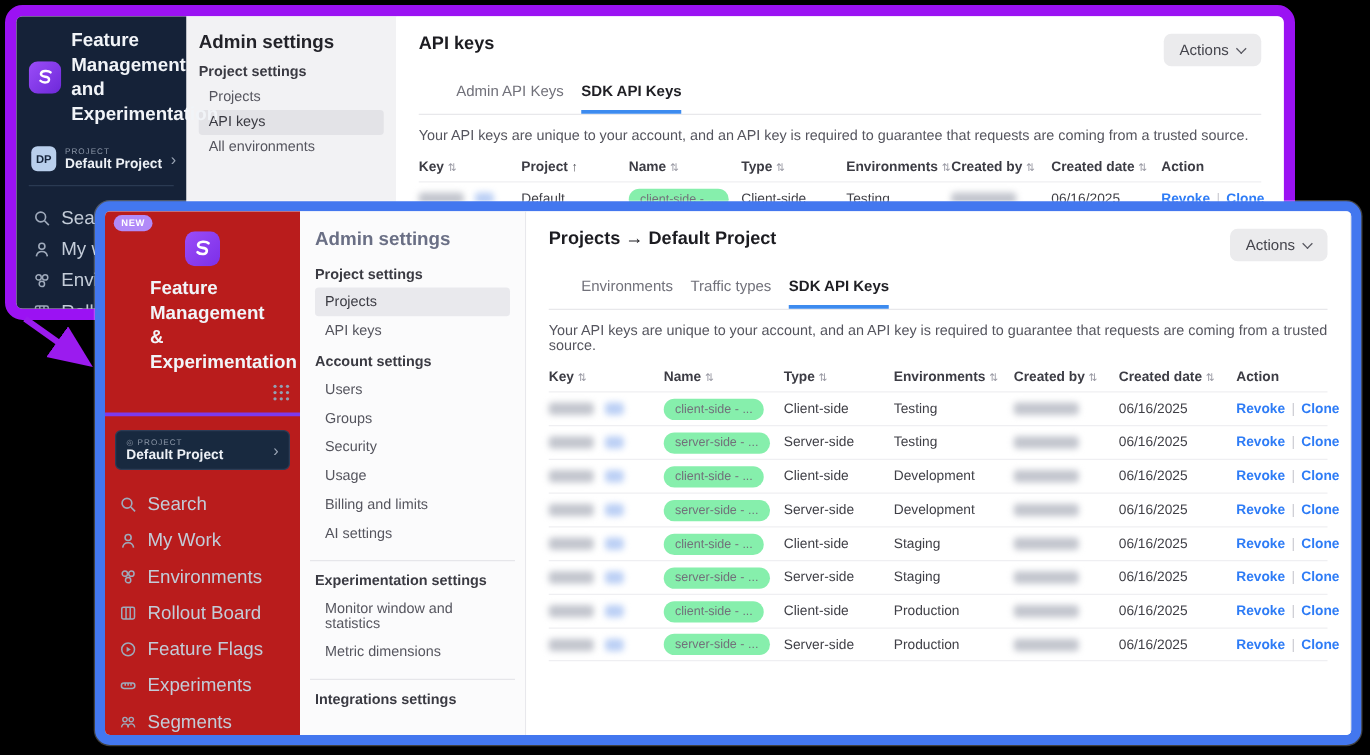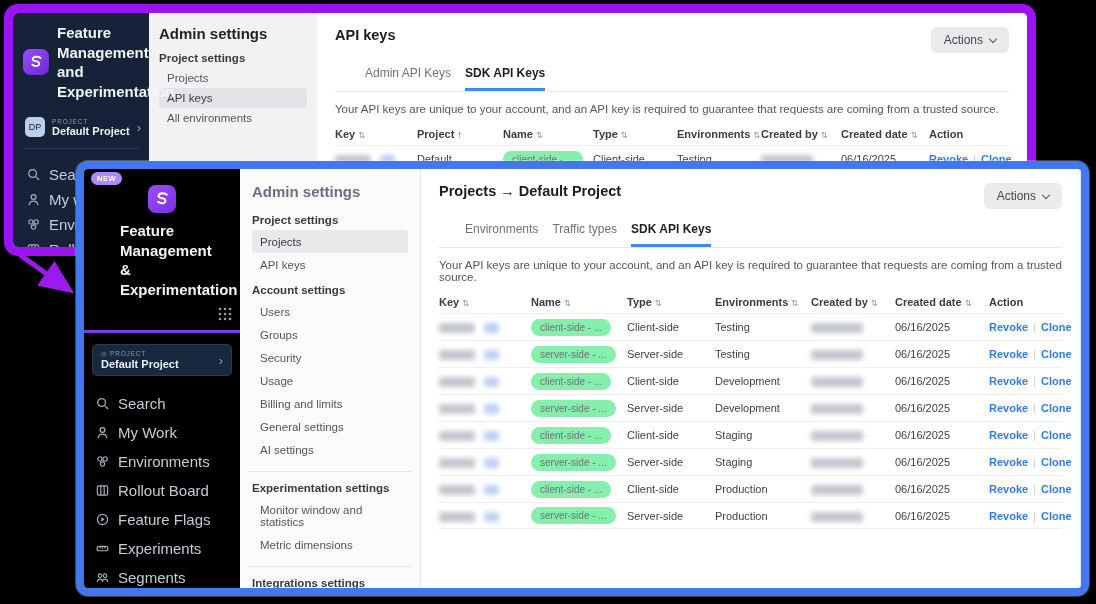--- a/index.html
+++ b/index.html
@@ -7,32 +7,32 @@
   #canvas{position:relative;width:1096px;height:604px;background:#000;overflow:hidden;}
 
   
   .window{position:absolute;display:flex;overflow:hidden;background:#fff;}
   #back-window{left:4px;top:4px;width:1032px;height:252px;border:9px solid #9B12F3;border-radius:14px;z-index:1;}
   #front-window{left:76px;top:161px;width:1013px;height:435px;border:8px solid #4377EF;border-radius:12px;z-index:2;box-shadow:0 0 0 1px rgba(255,255,255,.25);}
 
   
   .sidebar{background:#152238;color:#CBD4DF;flex-shrink:0;position:relative;}
   #back-window .sidebar{width:136px;padding:10px 10px 0;}
-  #front-window .sidebar{width:156px;background:#000000;padding:10px 8px 0;}
+  #front-window .sidebar{width:156px;background:#b91c1c;padding:10px 8px 0;}
   .logo-row{display:flex;align-items:center;gap:8px;}
   .logo-sq{flex-shrink:0;width:26px;height:26px;}
   #front-window .logo-sq{width:28px;height:28px;}
   .logo-title{font-size:15px;font-weight:bold;color:#F1F4F8;line-height:1.3;}
   .grid-icon{margin-left:auto;color:#93A0B2;flex-shrink:0;}
   .new-badge{position:absolute;top:3px;left:7px;background:#B18AF8;color:#fff;font-size:7.5px;font-weight:bold;letter-spacing:.5px;padding:2px 6px;border-radius:7px;z-index:3;}
   .purple-rule{height:3px;background:#7C3AED;margin:9px -8px 0;}
   .project-box{margin-top:11px;display:flex;align-items:center;gap:7px;padding:5px 7px;}
   #back-window .project-box{border-bottom:1px solid #2A3A52;padding:5px 2px 11px;}
   #front-window .project-box{background:#18293F;border:1px solid #2C3C55;border-radius:5px;padding:5px 8px;}
-  .dp-badge{width:20px;height:20px;border-radius:5px;background:#B9CFEC;color:#15233B;font-size:9px;font-weight:normal;display:flex;align-items:center;justify-content:center;flex-shrink:0;}
+  .dp-badge{width:20px;height:20px;border-radius:5px;background:#B9CFEC;color:#15233B;font-size:9px;font-weight:bold;display:flex;align-items:center;justify-content:center;flex-shrink:0;}
   .proj-eyebrow{font-size:6.5px;letter-spacing:.8px;color:#8C97A8;}
   .proj-name{font-size:11px;font-weight:bold;color:#EDF1F6;white-space:nowrap;}
   .proj-chev{margin-left:auto;color:#9AA5B5;font-size:13px;}
   .side-items{margin-top:13px;}
   .side-item{display:flex;align-items:center;gap:9px;height:25px;font-size:15px;color:#C3CCD8;white-space:nowrap;padding:0 4px;border-radius:4px;cursor:pointer;}
   #front-window .side-item{height:28px;margin-bottom:1px;}
   .side-item .ic{flex-shrink:0;display:flex;color:#9FAabb;color:#9FAABB;}
   .side-item.active{background:#1C3049;color:#4FC7F3;}
   .side-item.active .ic{color:#4FC7F3;}
 
@@ -365,21 +365,20 @@
       <div id="f-nav-sections">
           <div class="nav-sec-hdr">Project settings</div>
           <div class="nav-item active">Projects</div>
           <div class="nav-item">API keys</div>
           <div class="nav-sec-hdr">Account settings</div>
           <div class="nav-item">Users</div>
           <div class="nav-item">Groups</div>
           <div class="nav-item">Security</div>
           <div class="nav-item">Usage</div>
           <div class="nav-item">Billing and limits</div>
-          <div class="nav-item">General settings</div>
           <div class="nav-item">AI settings</div>
           <div class="nav-divider"></div>
           <div class="nav-sec-hdr">Experimentation settings</div>
           <div class="nav-item">Monitor window and statistics</div>
           <div class="nav-item">Metric dimensions</div>
           <div class="nav-divider"></div>
           <div class="nav-sec-hdr">Integrations settings</div>
         </div>
     </div>
 

